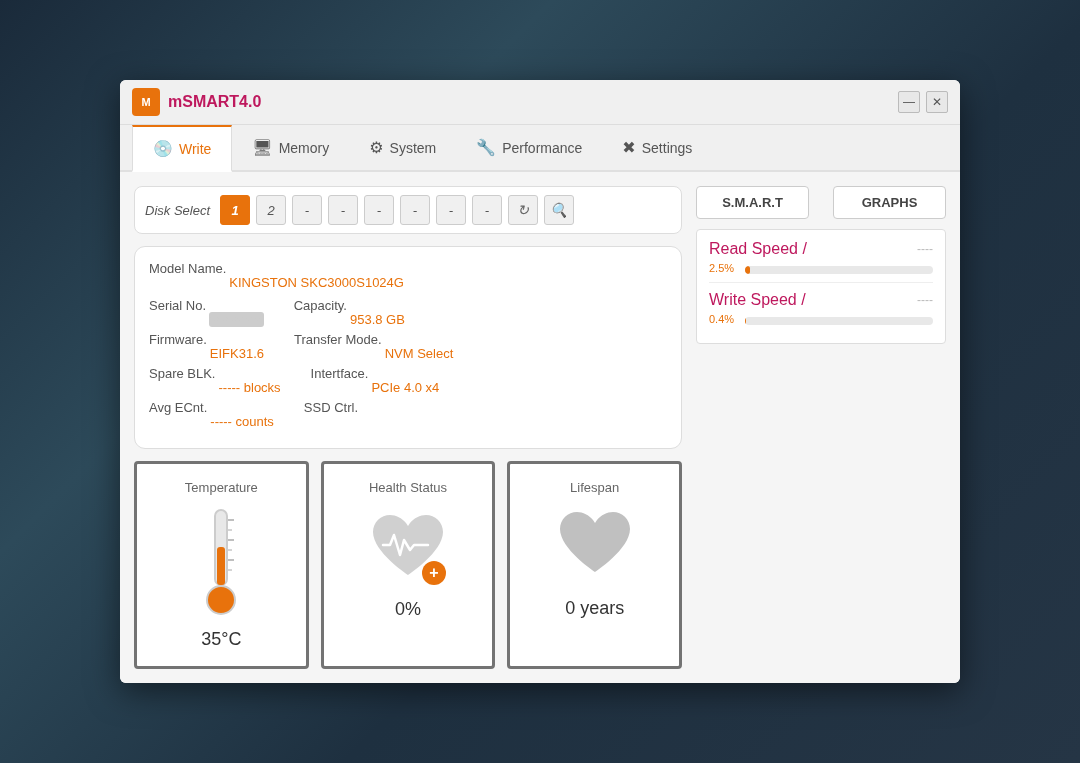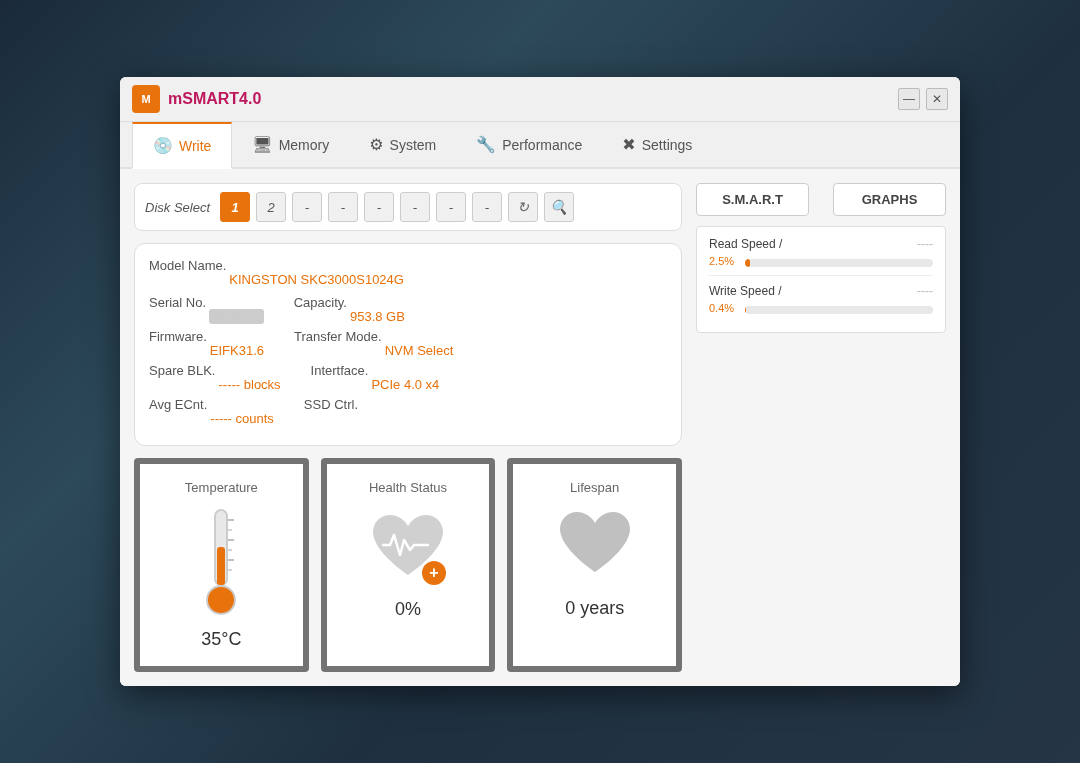--- a/index.html
+++ b/index.html
@@ -188,21 +188,21 @@
     .model-row {
       margin-bottom: 8px;
     }
     .bottom-cards {
       display: flex;
       gap: 12px;
     }
     .card {
       flex: 1;
       background: white;
-      border: 6px solid #737373;
+      border: 3px solid #737373;
       border-radius: 4px;
       padding: 16px 12px;
       display: flex;
       flex-direction: column;
       align-items: center;
       gap: 12px;
     }
     .card-title {
       font-size: 13px;
       color: #666;
@@ -270,22 +270,22 @@
     .speed-row {
       margin-bottom: 8px;
     }
     .speed-header {
       display: flex;
       justify-content: space-between;
       align-items: center;
       margin-bottom: 4px;
     }
     .speed-label {
-      font-size: 12px;
-      color: #404040;
+      font-size: 16px;
+      color: #be185d;
     }
     .speed-dashes {
       font-size: 12px;
       color: #bbb;
     }
     .speed-bar-container {
       display: flex;
       align-items: flex-end;
       gap: 6px;
     }

